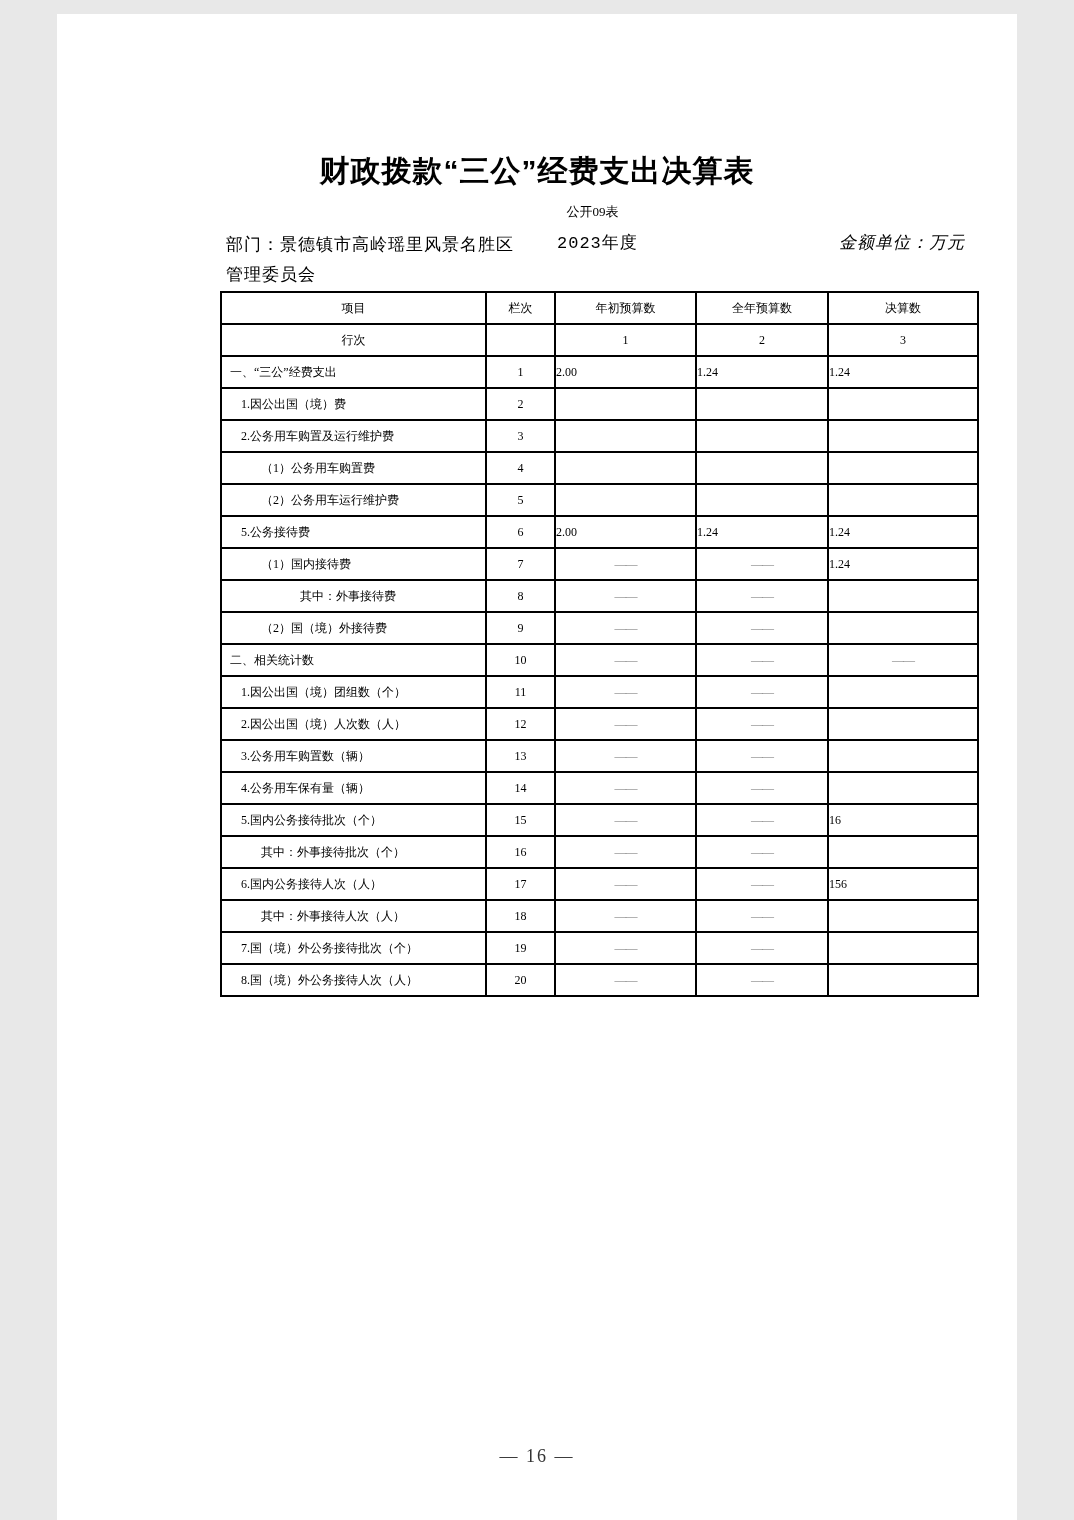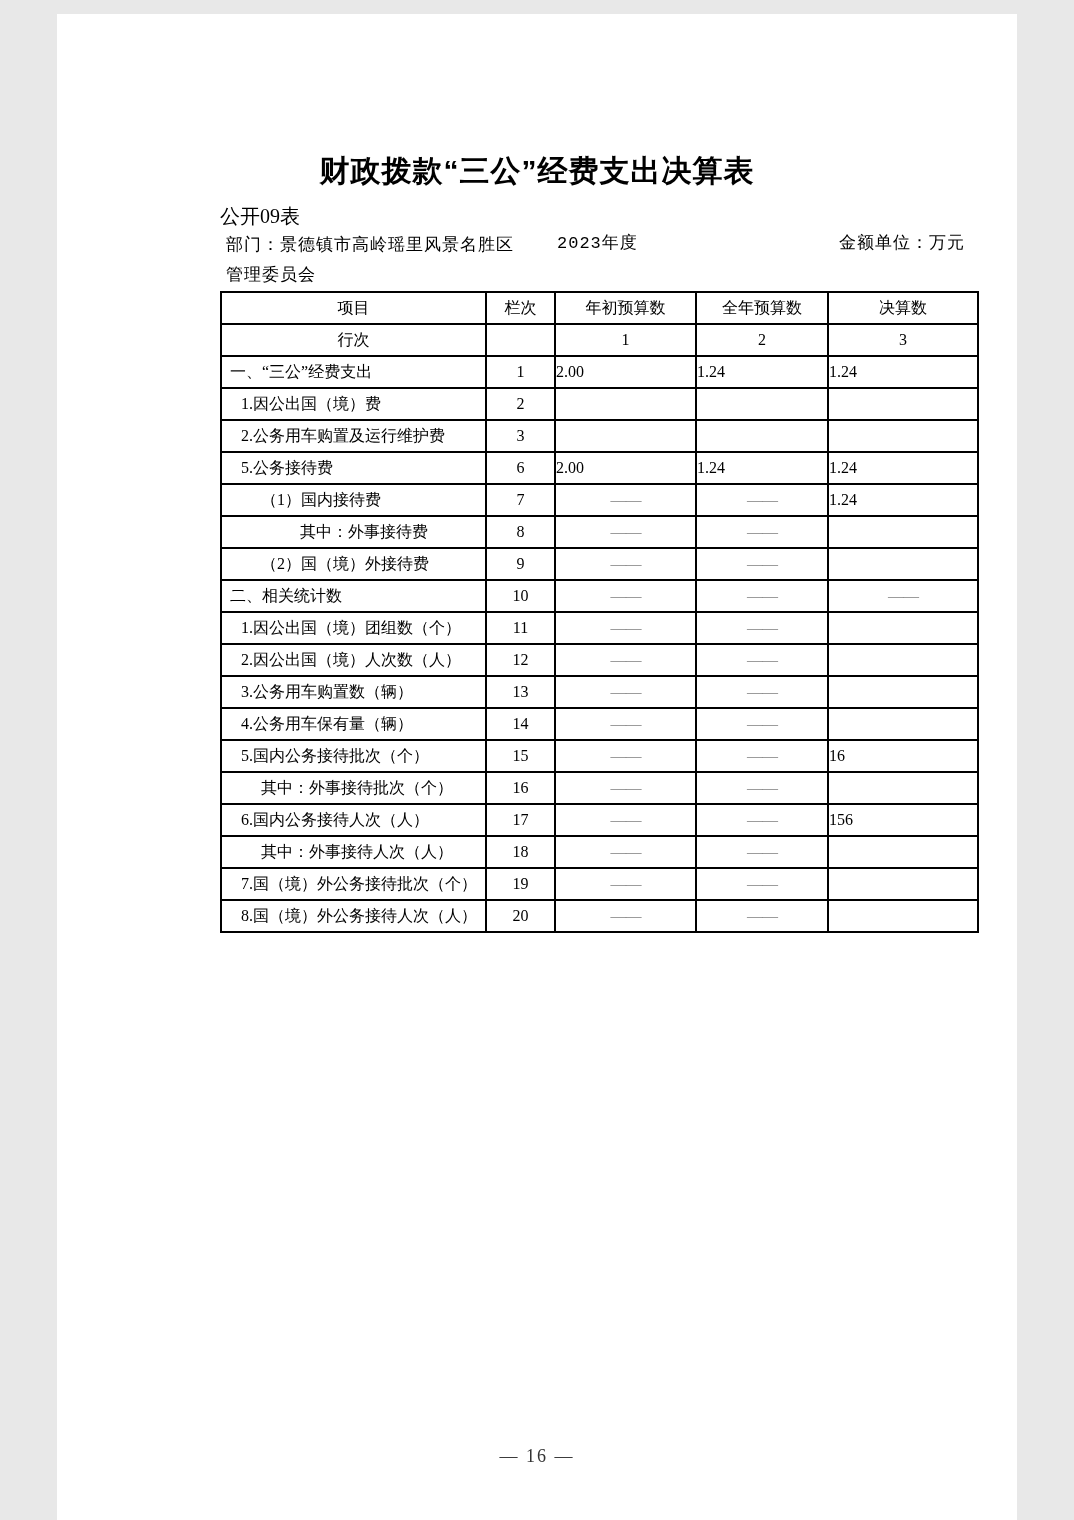--- a/index.html
+++ b/index.html
@@ -22,50 +22,50 @@
     font-family: "Liberation Sans", "DejaVu Sans", sans-serif;
     font-weight: 700;
     font-size: 30px;
     letter-spacing: 1px;
   }
   .table-code {
     position: absolute;
     top: 189px;
     left: 163px;
     width: 745px;
-    text-align: left;
-    font-size: 20px;
+    text-align: center;
+    font-size: 13px;
   }
   .meta {
     position: absolute;
     top: 216px;
     left: 163px;
     width: 757px;
     height: 60px;
     font-size: 17px;
   }
   .meta .dept {
     position: absolute;
     left: 6px;
     top: 0;
     width: 294px;
     line-height: 30px;
     letter-spacing: 1px;
   }
   .meta .year { position: absolute; left: 337px; top: 1px; letter-spacing: 1px; font-family: Liberation Mono, monospace; }
-  .meta .unit { position: absolute; right: 12px; top: 1px; letter-spacing: 1px; }
+  .meta .unit { position: absolute; right: 12px; top: 1px; letter-spacing: 1px; font-style: italic; }
 
   table.budget {
     position: absolute;
     top: 277px;
     left: 163px;
     width: 757px;
     border-collapse: collapse;
     table-layout: fixed;
-    font-size: 16px;
+    font-size: 12px;
   }
   table.budget th, table.budget td {
     border: 2px solid #000;
     height: 30px;
     padding: 0;
     font-weight: normal;
     vertical-align: middle;
     overflow: hidden;
     white-space: nowrap;
   }
@@ -156,20 +156,34 @@
           <td class="cell-num"></td>
         </tr>
         <tr>
           <td class="cell-label ind1">2.公务用车购置及运行维护费</td>
           <td class="cell-center">3</td>
           <td class="cell-num"></td>
           <td class="cell-num"></td>
           <td class="cell-num"></td>
         </tr>
         <tr>
+          <td class="cell-label ind2">（1）公务用车购置费</td>
+          <td class="cell-center">4</td>
+          <td class="cell-num"></td>
+          <td class="cell-num"></td>
+          <td class="cell-num"></td>
+        </tr>
+        <tr>
+          <td class="cell-label ind2">（2）公务用车运行维护费</td>
+          <td class="cell-center">5</td>
+          <td class="cell-num"></td>
+          <td class="cell-num"></td>
+          <td class="cell-num"></td>
+        </tr>
+        <tr>
           <td class="cell-label ind1">5.公务接待费</td>
           <td class="cell-center">6</td>
           <td class="cell-num">2.00</td>
           <td class="cell-num">1.24</td>
           <td class="cell-num">1.24</td>
         </tr>
         <tr>
           <td class="cell-label ind2">（1）国内接待费</td>
           <td class="cell-center">7</td>
           <td class="cell-dash">——</td>

